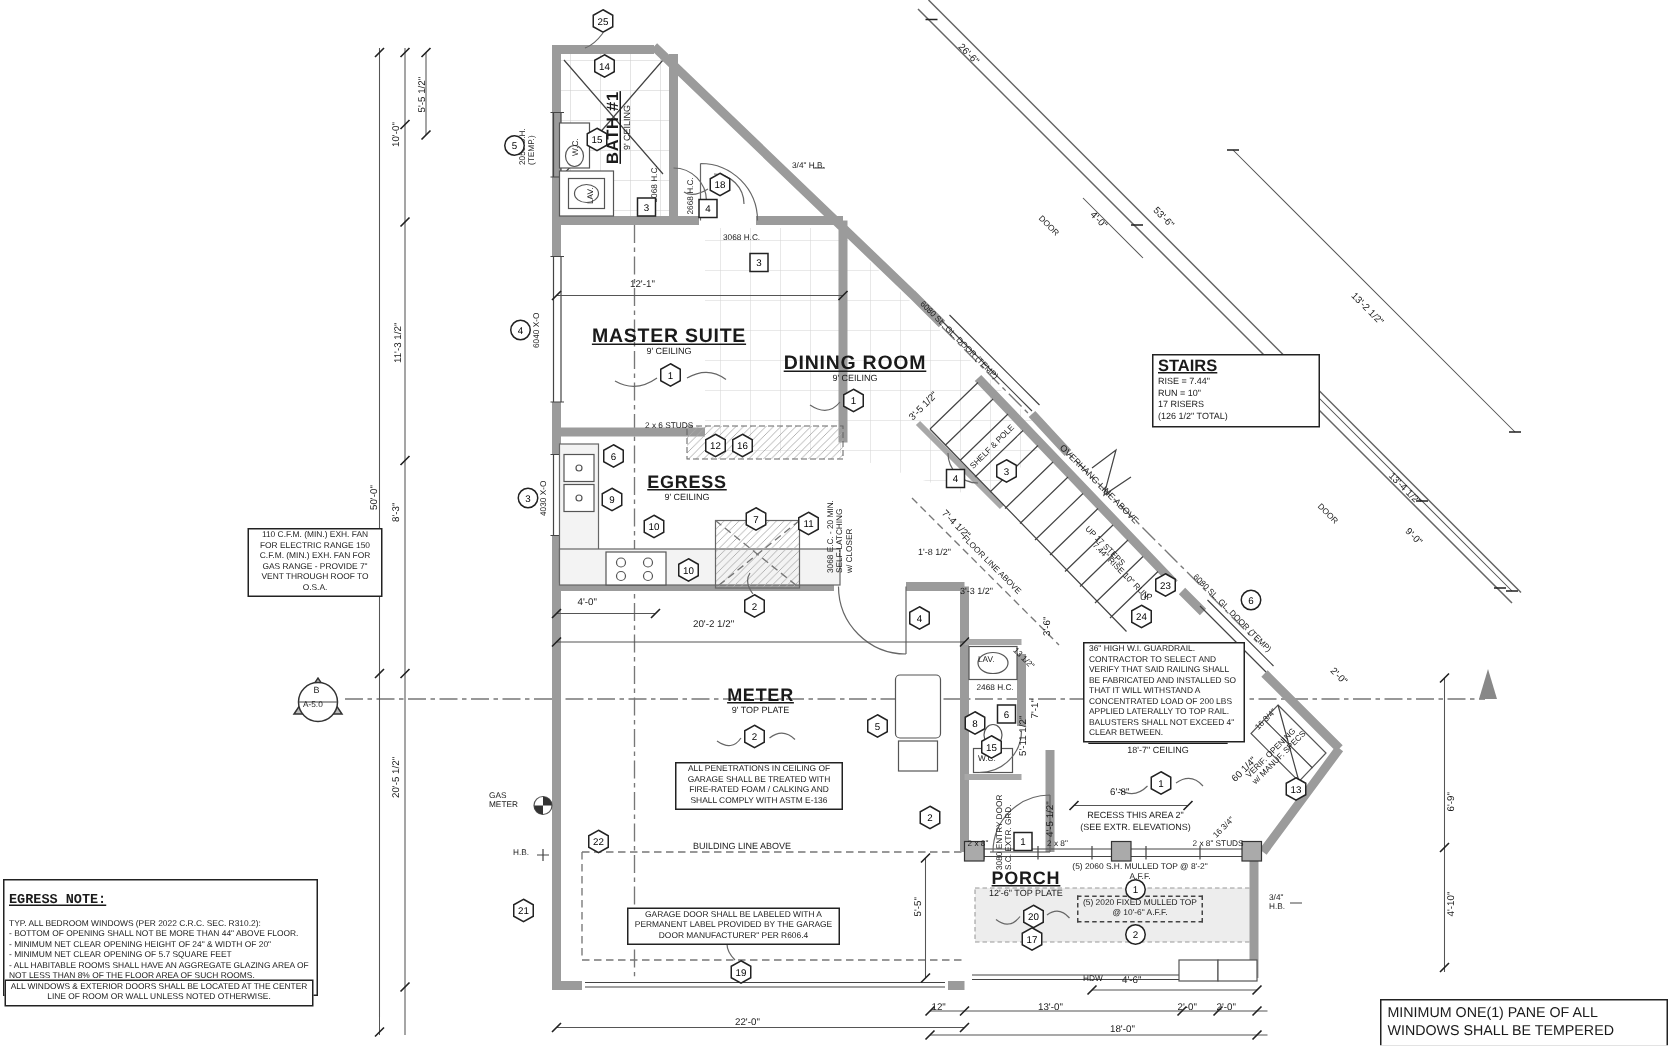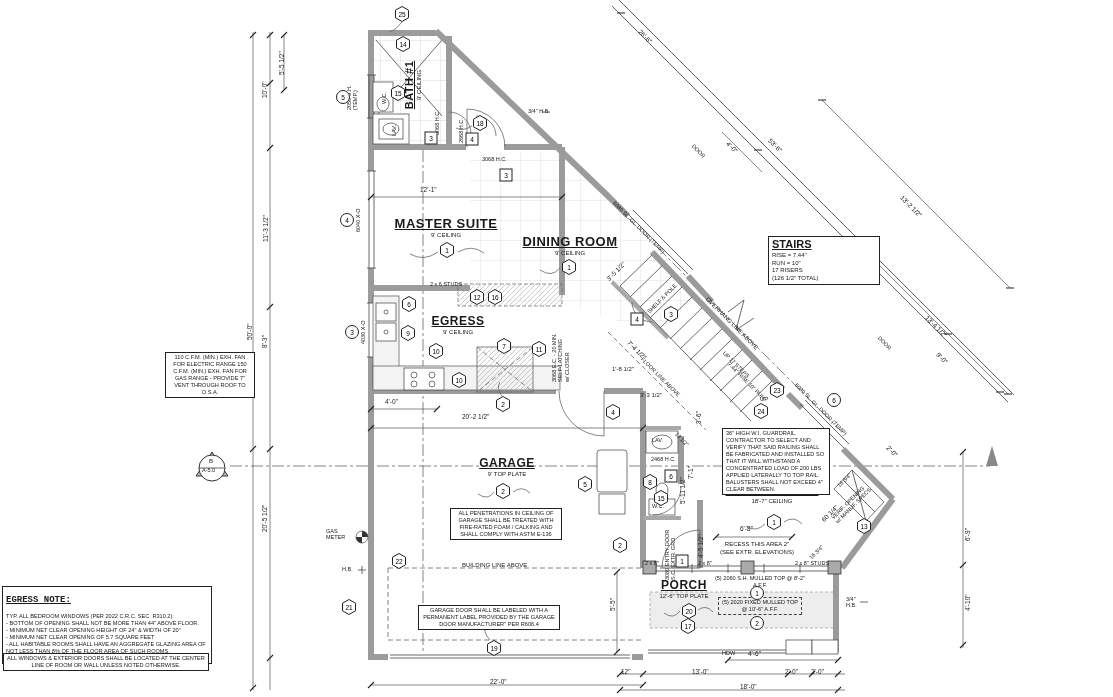--- a/index.html
+++ b/index.html
@@ -165,21 +165,21 @@
 </div>
 <div class="room" style="left:514px;top:234px;width:112px;">
   <div class="nm" style="font-size:13px;text-align:center;">DINING ROOM</div>
   <div class="cl">9' CEILING</div>
 </div>
 <div class="room" style="left:416px;top:314px;width:84px;">
   <div class="nm" style="font-size:12px;">EGRESS</div>
   <div class="cl">9' CEILING</div>
 </div>
 <div class="room" style="left:468px;top:456px;width:78px;">
-  <div class="nm" style="font-size:12px;">GARAGE</div>
+  <div class="nm" style="font-size:12px;">METER</div>
   <div class="cl">9' TOP PLATE</div>
 </div>
 <div class="room" style="left:710px;top:482px;width:124px;">
   <div class="nm" style="font-size:13px;">LIVING ROOM</div>
   <div class="cl">18'-7" CEILING</div>
 </div>
 <div class="room" style="left:650px;top:578px;width:68px;">
   <div class="nm" style="font-size:12px;">PORCH</div>
   <div class="cl">12'-6" TOP PLATE</div>
 </div>
@@ -207,20 +207,23 @@
   <div>110 C.F.M. (MIN.) EXH. FAN FOR ELECTRIC RANGE 150 C.F.M. (MIN.) EXH. FAN FOR GAS RANGE - PROVIDE 7" VENT THROUGH ROOF TO O.S.A.</div>
 </div>
 <div class="note" style="left:450px;top:508px;width:104px;">
   <div>ALL PENETRATIONS IN CEILING OF GARAGE SHALL BE TREATED WITH FIRE-RATED FOAM / CALKING AND SHALL COMPLY WITH ASTM E-136</div>
 </div>
 <div class="note" style="left:418px;top:605px;width:134px;">
   <div>GARAGE DOOR SHALL BE LABELED WITH A PERMANENT LABEL PROVIDED BY THE GARAGE DOOR MANUFACTURER" PER R606.4</div>
 </div>
 <div class="note" style="left:722px;top:428px;width:100px;text-align:left;">
   <div>36" HIGH W.I. GUARDRAIL. CONTRACTOR TO SELECT AND VERIFY THAT SAID RAILING SHALL BE FABRICATED AND INSTALLED SO THAT IT WILL WITHSTAND A CONCENTRATED LOAD OF 200 LBS APPLIED LATERALLY TO TOP RAIL. BALUSTERS SHALL NOT EXCEED 4" CLEAR BETWEEN.</div>
+</div>
+<div class="note" style="left:920px;top:666px;width:182px;font-size:9.5px;text-align:left;padding:3px 4px;">
+  <div>MINIMUM ONE(1) PANE OF ALL WINDOWS SHALL BE TEMPERED</div>
 </div>
 <div class="note plain" style="left:708px;top:574px;width:98px;">
   <div>(5) 2060 S.H. MULLED TOP @ 8'-2" A.F.F.</div>
 </div>
 <div class="note dashedbox" style="left:718px;top:597px;width:76px;background:transparent;">
   <div>(5) 2020 FIXED MULLED TOP @ 10'-6" A.F.F.</div>
 </div>
 <div class="note plain" style="left:716px;top:540px;width:76px;font-size:6px;">
   <div>RECESS THIS AREA 2" (SEE EXTR. ELEVATIONS)</div>
 </div>

